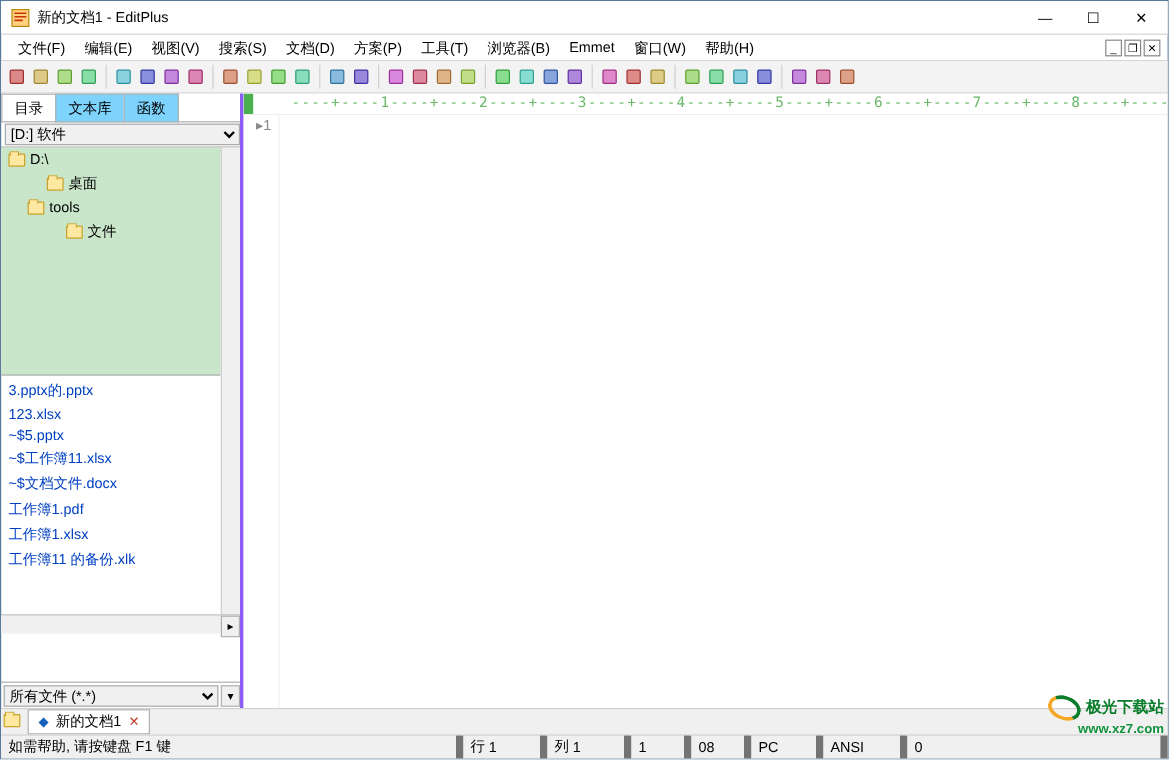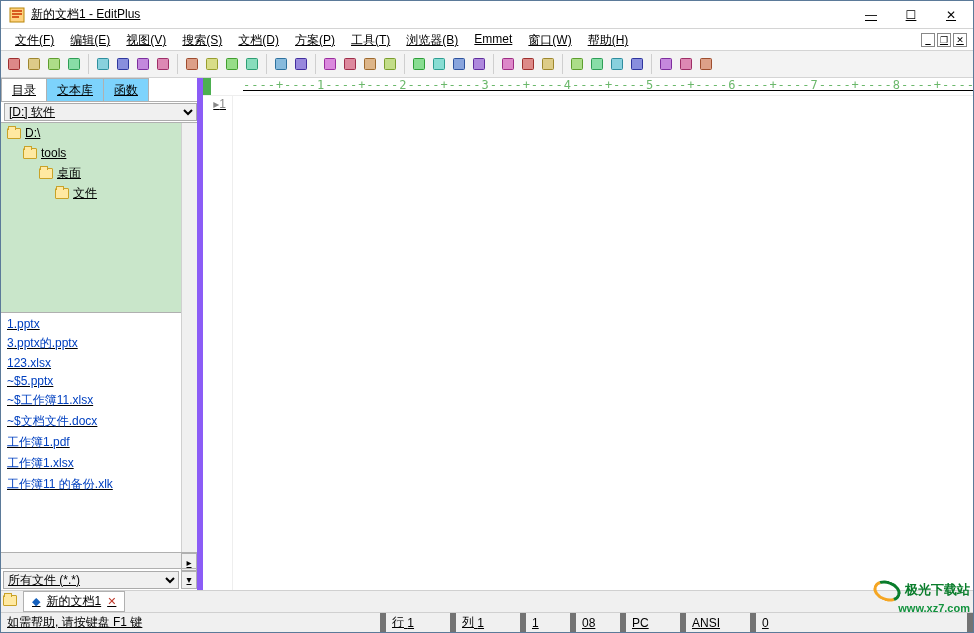--- a/index.html
+++ b/index.html
@@ -1,45 +1,45 @@
 <!DOCTYPE html>
 <html><head>
 <meta charset="utf-8">
 <style>
 * { box-sizing: border-box; margin: 0; padding: 0; font-family: "Segoe UI", "Microsoft YaHei", sans-serif; }
 html, body { width: 974px; height: 633px; overflow: hidden; background: #fff; }
-.window { width: 100%; height: 100%; border: 1px solid #5b7a99; display: flex; flex-direction: column; text-decoration: underline; }
+.window { width: 100%; height: 100%; border: 1px solid #5b7a99; display: flex; flex-direction: column; }
 .titlebar { height: 28px; background: #fff; display: flex; align-items: center; padding: 0 2px; border-bottom: 1px solid #d4d4d4; }
 .titlebar .appicon { width: 16px; height: 16px; margin: 0 6px; }
 .titlebar .title { flex: 1; font-size: 12px; color: #000; }
 .winbtns { display: flex; }
 .winbtn { width: 40px; height: 28px; display: flex; align-items: center; justify-content: center; font-size: 12px; }
 .menubar { height: 22px; display: flex; align-items: stretch; padding: 0 6px; font-size: 12px; border-bottom: 1px solid #d4d4d4; justify-content: space-between; }
 .menuitm { padding: 3px 8px; cursor: default; }
 .menubar .mdibtns { margin-left: auto; display: flex; gap: 2px; align-items: center; }
 .mdibtn { width: 14px; height: 14px; border: 1px solid #888; font-size: 9px; display: flex; align-items: center; justify-content: center; }
 .toolbar { height: 27px; background: #f3f3f3; display: flex; align-items: center; padding: 0 4px; gap: 2px; border-bottom: 1px solid #d4d4d4; }
 .toolbar .sep { width: 1px; height: 20px; background: #cfcfcf; margin: 0 3px; }
 .tbtn { width: 18px; height: 18px; display: flex; align-items: center; justify-content: center; border: 1px solid transparent; }
 .body { flex: 1; display: flex; min-height: 0; }
-.sidebar { width: 202px; display: flex; flex-direction: column; border-right: 6px solid #8b5cf6; }
+.sidebar { width: 202px; display: flex; flex-direction: column; border-right: 3px solid #8b5cf6; }
 .sidetabs { display: flex; font-size: 12px; background: #fff; }
 .sidetab { padding: 3px 10px; border: 1px solid #b0b0b0; border-bottom: none; border-right: none; }
 .sidetab:last-child { border-right: 1px solid #b0b0b0; }
 .sidetab.active { background: #fff; font-weight: normal; }
 .sidetab.inactive { background: #7dd3fc; }
 .drivebar { display: flex; align-items: center; border: 1px solid #b0b0b0; border-left: none; border-right: none; height: 22px; font-size: 12px; padding-left: 3px; margin-top: -1px; }
 .drivebar select { flex: 1; font-size: 12px; border: 1px solid #ababab; height: 18px; background: #f0f0f0; }
 .tree { flex: 0 0 190px; overflow: auto; background: #c9e6ca; font-size: 12px; border-bottom: 1px solid #b0b0b0; }
 .treeitem { display: flex; align-items: center; height: 20px; padding-left: 4px; gap: 4px; }
 .folder-icon { width: 14px; height: 11px; background: #ffe9a2; border: 1px solid #c9a227; border-radius: 1px; position: relative; }
 .folder-icon::before { content: ""; position: absolute; top: -3px; left: 0; width: 6px; height: 3px; background: #ffe9a2; border: 1px solid #c9a227; border-bottom: none; border-radius: 1px 1px 0 0; }
 .filelist { flex: 1; overflow: auto; font-size: 12px; padding: 2px 2px; }
 .fileitem { color: #0040c0; padding: 2px 4px; cursor: default; }
-.filterbar { height: 22px; display: flex; align-items: center; border-top: 1px solid #b0b0b0; font-size: 12px; }
+.filterbar { height: 22px; display: flex; align-items: center; border-top: 1px solid #b0b0b0; font-size: 12px; margin-top: 40px; }
 .filterbar select { flex: 1; font-size: 12px; border: 1px solid #ababab; height: 18px; background: #f0f0f0; margin: 0 2px; }
 .scrolldn { width: 16px; height: 18px; border: 1px solid #b0b0b0; display: flex; justify-content: center; align-items: center; background: #f0f0f0; font-size: 10px; }
 .editorwrap { flex: 1; display: flex; flex-direction: column; min-width: 0; }
 .ruler { height: 18px; background: #fff; display: flex; overflow: hidden; color: #6bb86b; font-size: 12px; border-bottom: 1px solid #eee; position: relative; }
 .ruler .marker { position: absolute; left: 0; top: 0; width: 8px; height: 18px; background: #4caf50; }
 .ruler-content { padding-left: 40px; letter-spacing: 1px; white-space: pre; font-family: monospace; }
 .editor { flex: 1; display: flex; background: #fff; font-family: Consolas, monospace; font-size: 13px; }
 .gutter { width: 30px; text-align: right; color: #aaa; padding-right: 6px; border-right: 1px solid #eee; }
 .textarea { flex: 1; position: relative; }
 .sidebar-vscroll { width: 16px; background: #f0f0f0; border-left: 1px solid #d0d0d0; }
@@ -272,38 +272,37 @@
       </div>
       <div class="drivebar">
         <select><option>[D:] 软件</option></select>
       </div>
       <div style="display:flex; flex:0 0 190px; min-height:0;">
         <div class="tree" id="tree" style="flex:1;">
             <div class="treeitem" style="padding-left: 6px;">
               <span class="folder-icon"></span>
               <span>D:\</span>
             </div>
+            <div class="treeitem" style="padding-left: 38px;">
+              <span class="folder-icon"></span>
+              <span>桌面</span>
+            </div>
             <div class="treeitem" style="padding-left: 22px;">
               <span class="folder-icon"></span>
               <span>tools</span>
-            </div>
-            <div class="treeitem" style="padding-left: 38px;">
-              <span class="folder-icon"></span>
-              <span>桌面</span>
             </div>
             <div class="treeitem" style="padding-left: 54px;">
               <span class="folder-icon"></span>
               <span>文件</span>
             </div>
           </div>
         <div class="sidebar-vscroll"></div>
       </div>
       <div style="display:flex; flex:1; min-height:0;">
         <div class="filelist" id="filelist" style="flex:1;">
-            <div class="fileitem">1.pptx</div>
             <div class="fileitem">3.pptx的.pptx</div>
             <div class="fileitem">123.xlsx</div>
             <div class="fileitem">~$5.pptx</div>
             <div class="fileitem">~$工作簿11.xlsx</div>
             <div class="fileitem">~$文档文件.docx</div>
             <div class="fileitem">工作簿1.pdf</div>
             <div class="fileitem">工作簿1.xlsx</div>
             <div class="fileitem">工作簿11 的备份.xlk</div>
           </div>
         <div class="sidebar-vscroll"></div>

